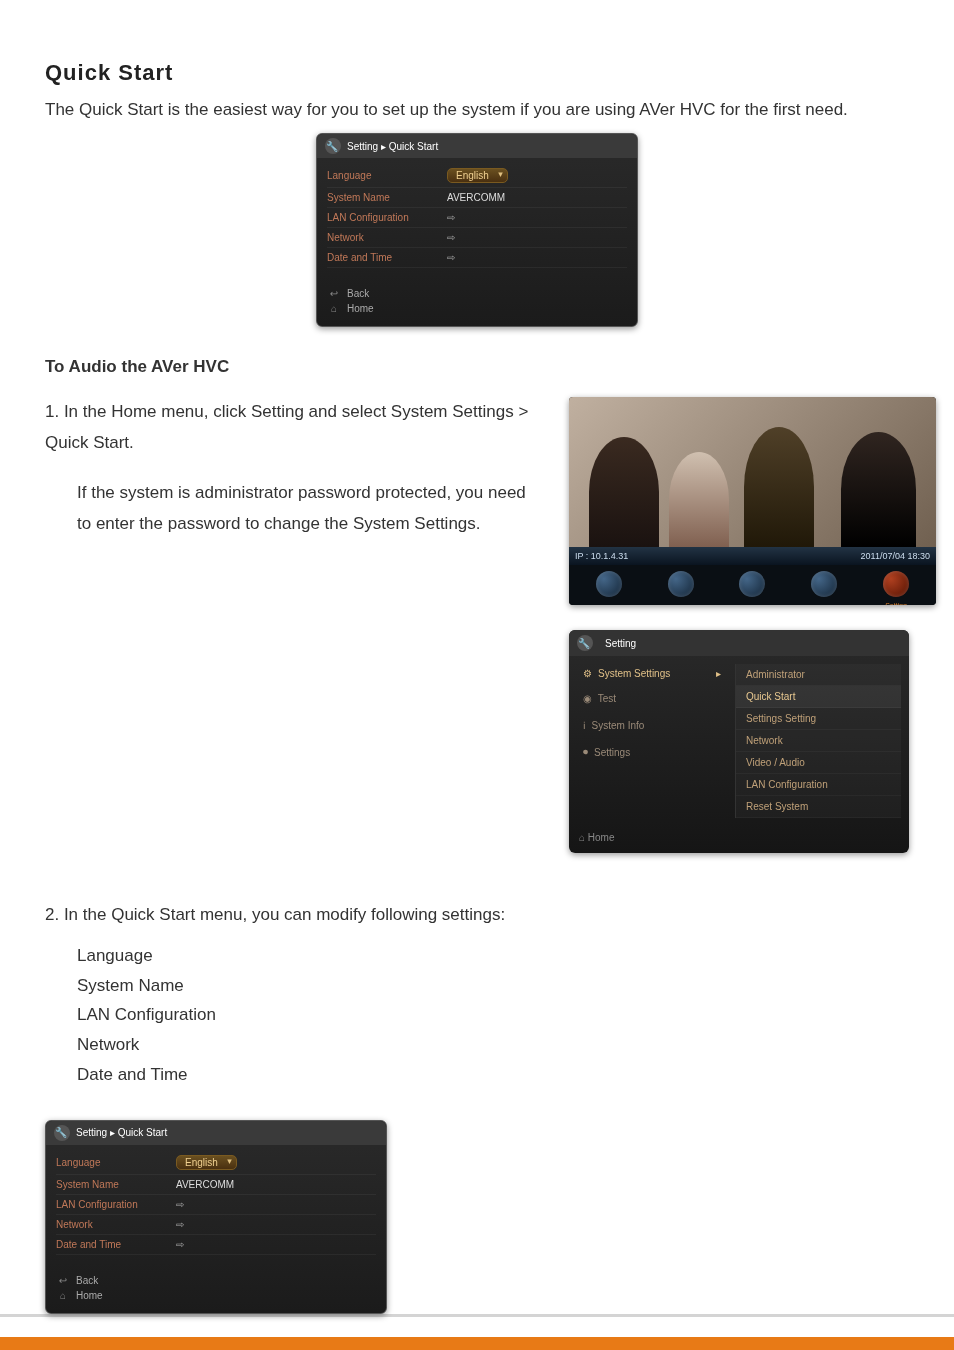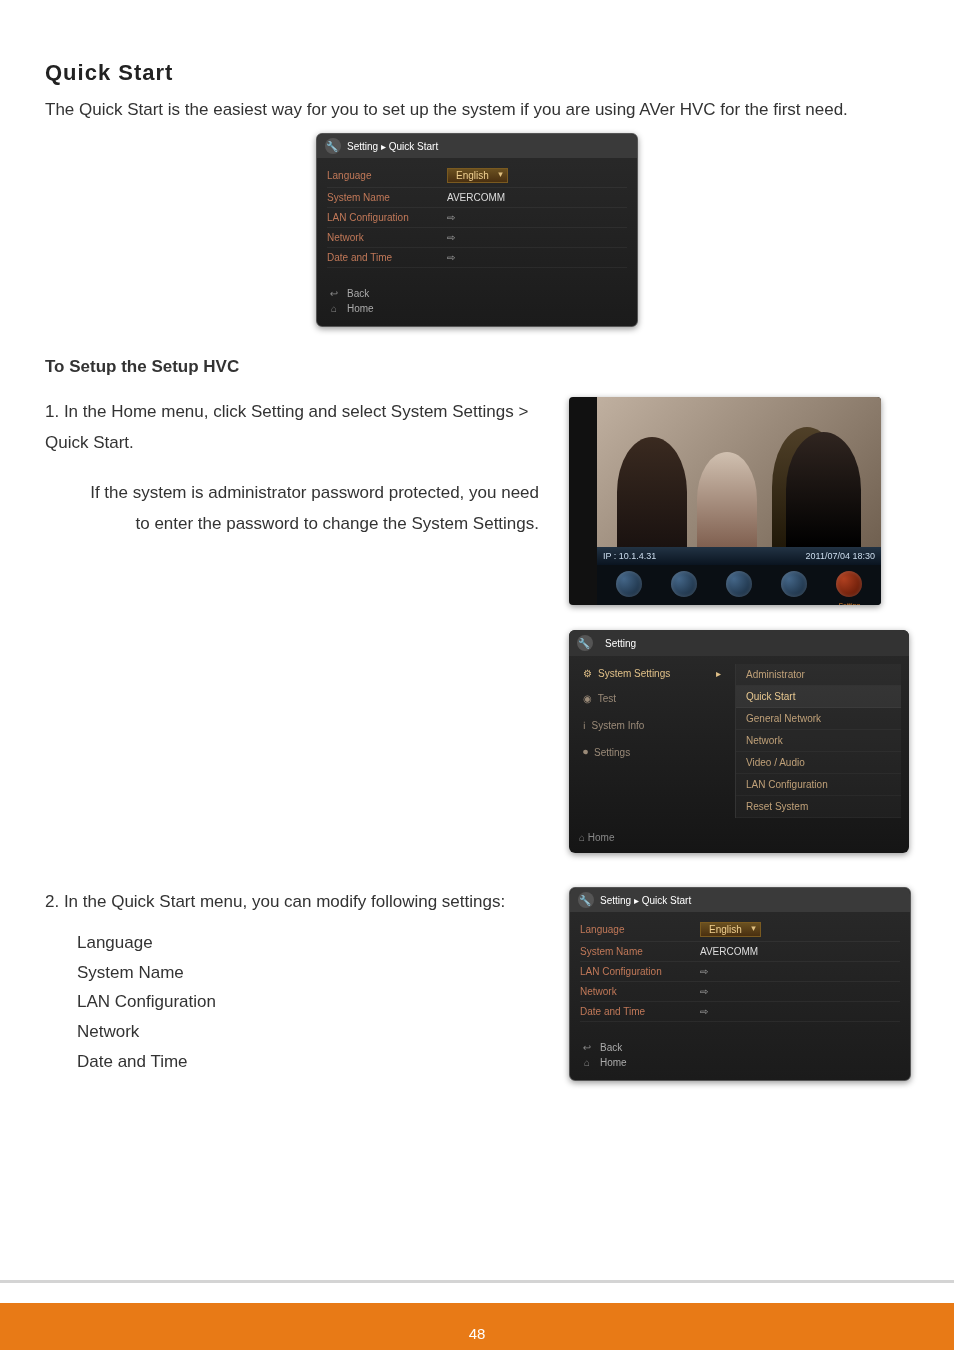--- a/index.html
+++ b/index.html
@@ -65,21 +65,21 @@
     padding: 4px 0;
     border-bottom: 1px solid rgba(255,255,255,0.05);
   }
   .qs-row .label { width: 120px; color: #c07858; }
   .qs-row .val   { color: #ddd; }
   .lang-dd {
     background: linear-gradient(#6a5020,#4a3010);
     color:#f0d090;
     padding:1px 18px 1px 8px;
     border:1px solid #7a5a20;
-    border-radius:0;
+    border-radius:5px;
     position:relative;
   }
   .lang-dd::after{
     content:"▾";position:absolute;right:4px;top:0;font-size:9px;color:#e0c080;
   }
   .arrow-go { color:#aaa; }
   .qs-foot { padding: 8px 10px 10px 10px; color:#aaa; }
   .qs-foot .line { display:flex;align-items:center;gap:6px;padding:2px 0; }
   .ico-slot{width:14px;display:inline-block;text-align:center;color:#888;}
 
@@ -87,30 +87,29 @@
     font-size: 17px;
     font-weight: bold;
     margin: 30px 0 20px 0;
   }
 
   .two-col { display:flex; gap:30px; align-items:flex-start; margin-top:20px;}
   .col-left { flex:1; }
   .col-right { width: 340px; display:flex;flex-direction:column;gap:25px; }
 
   .step { font-size:17px; line-height:1.8; margin-bottom:10px;}
-  .step-body { padding-left: 32px; font-size:17px; line-height:1.8;text-align:right;}
+  .step-body { padding-left: 32px; font-size:17px; line-height:1.8;}
   .bullets { padding-left:32px; font-size:17px; line-height:1.75; }
 
   .thumb {
-    width: 284px;
+    width: 367px;
     background: #111;
     border-radius: 4px;
     overflow: hidden;
     box-shadow: 0 2px 6px rgba(0,0,0,0.4);
-    padding-left: 28px;
   }
   .thumb .photo {
     height: 150px;
     background: linear-gradient(135deg,#c0b0a0 0%, #706050 100%);
     position:relative;
   }
   .silhouette { position:absolute;bottom:0;width:100%;height:100%;}
   .person { position:absolute;bottom:0;border-radius:50% 50% 0 0; }
   .p1{left:20px;width:70px;height:110px;background:linear-gradient(#3a2a20,#1a1210);}
   .p2{left:100px;width:60px;height:95px;background:linear-gradient(#d0c0b0,#806050);}
@@ -208,21 +207,21 @@
             <span>Back</span>
           </div>
         <div class="line">
             <span class="ico-slot">⌂</span>
             <span>Home</span>
           </div>
       </div>
     </div>
   </div>
 
-  <div class="subheading">To Setup the Setup HVC</div>
+  <div class="subheading">To Audio the AVer HVC</div>
 
   <div class="two-col">
     <div class="col-left">
       <div class="step">1. In the Home menu, click Setting and select System Settings &gt; Quick Start.</div>
       <div style="height:10px"></div>
       <div class="step-body">If the system is administrator password protected, you need to enter the password to change the System Settings.</div>
     </div>
     <div class="col-right">
 
       <div class="thumb">
@@ -271,36 +270,36 @@
               </div>
             <div class="mcat">
                 <span>⏺</span>
                 <span>Settings</span>
               </div>
             <div style="flex:1"></div>
           </div>
           <div class="menu-right">
             <div class="msub">Administrator</div>
             <div class="msub hl">Quick Start</div>
-            <div class="msub">General Network</div>
+            <div class="msub">Settings Setting</div>
             <div class="msub">Network</div>
             <div class="msub">Video / Audio</div>
             <div class="msub">LAN Configuration</div>
             <div class="msub">Reset System</div>
           </div>
         </div>
         <div class="menu-foot">
           <span>⌂</span>
           <span>Home</span>
         </div>
       </div>
     </div>
   </div>
 
-  <div class="two-col" style="margin-top:34px;">
+  <div class="two-col" style="margin-top:47px;flex-direction:column;">
     <div class="col-left">
       <div class="step">2. In the Quick Start menu,  you can modify following settings:</div>
       <div class="bullets">
         <div>Language</div>
         <div>System Name</div>
         <div>LAN Configuration</div>
         <div>Network</div>
         <div>Date and Time</div>
       </div>
     </div>

